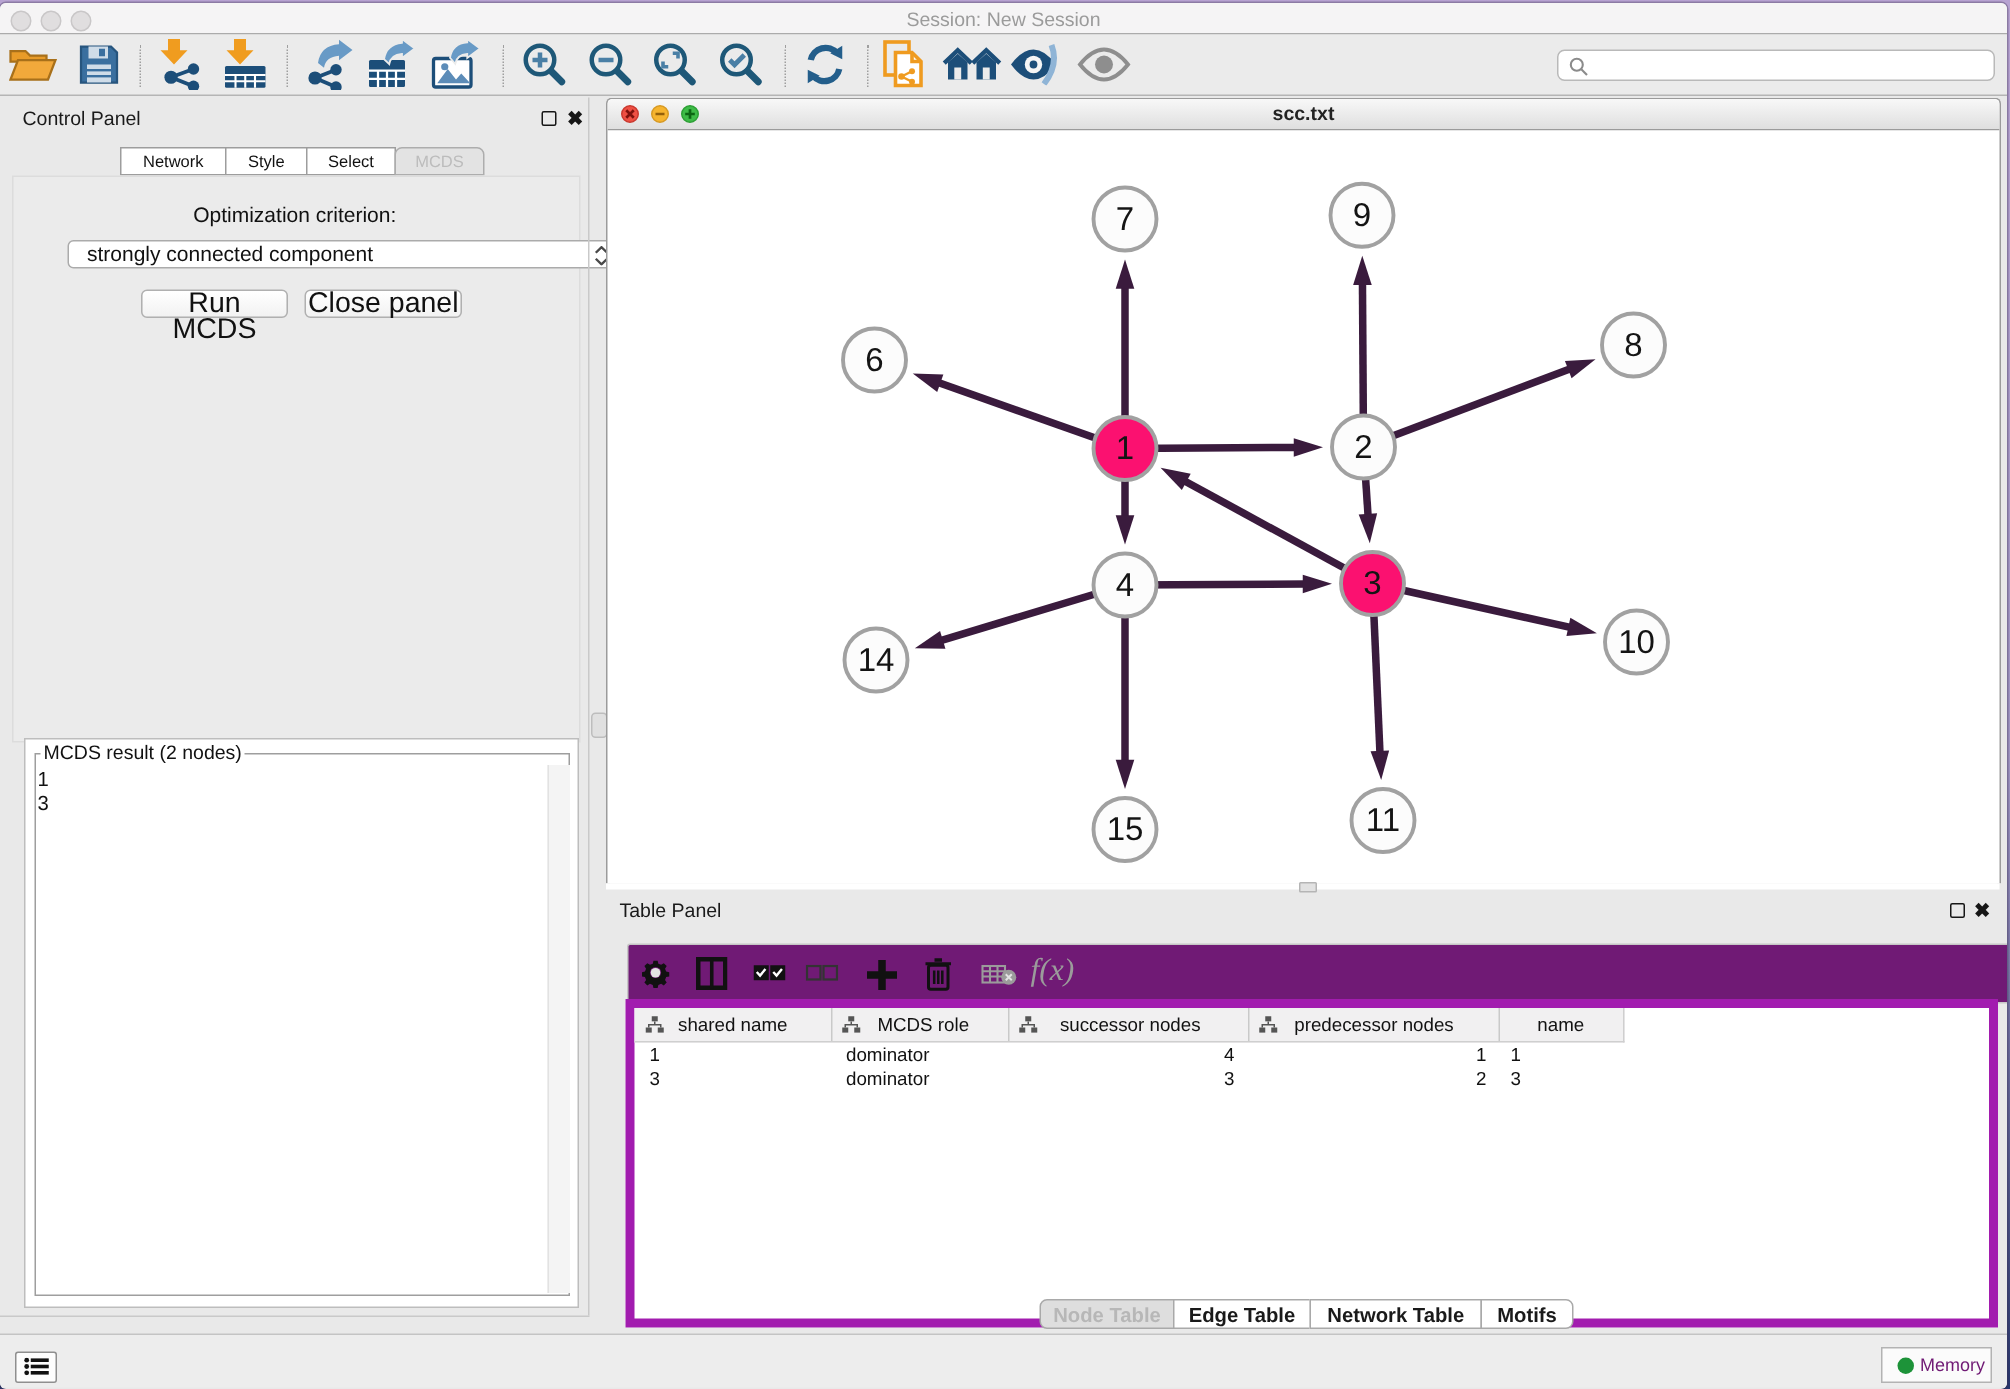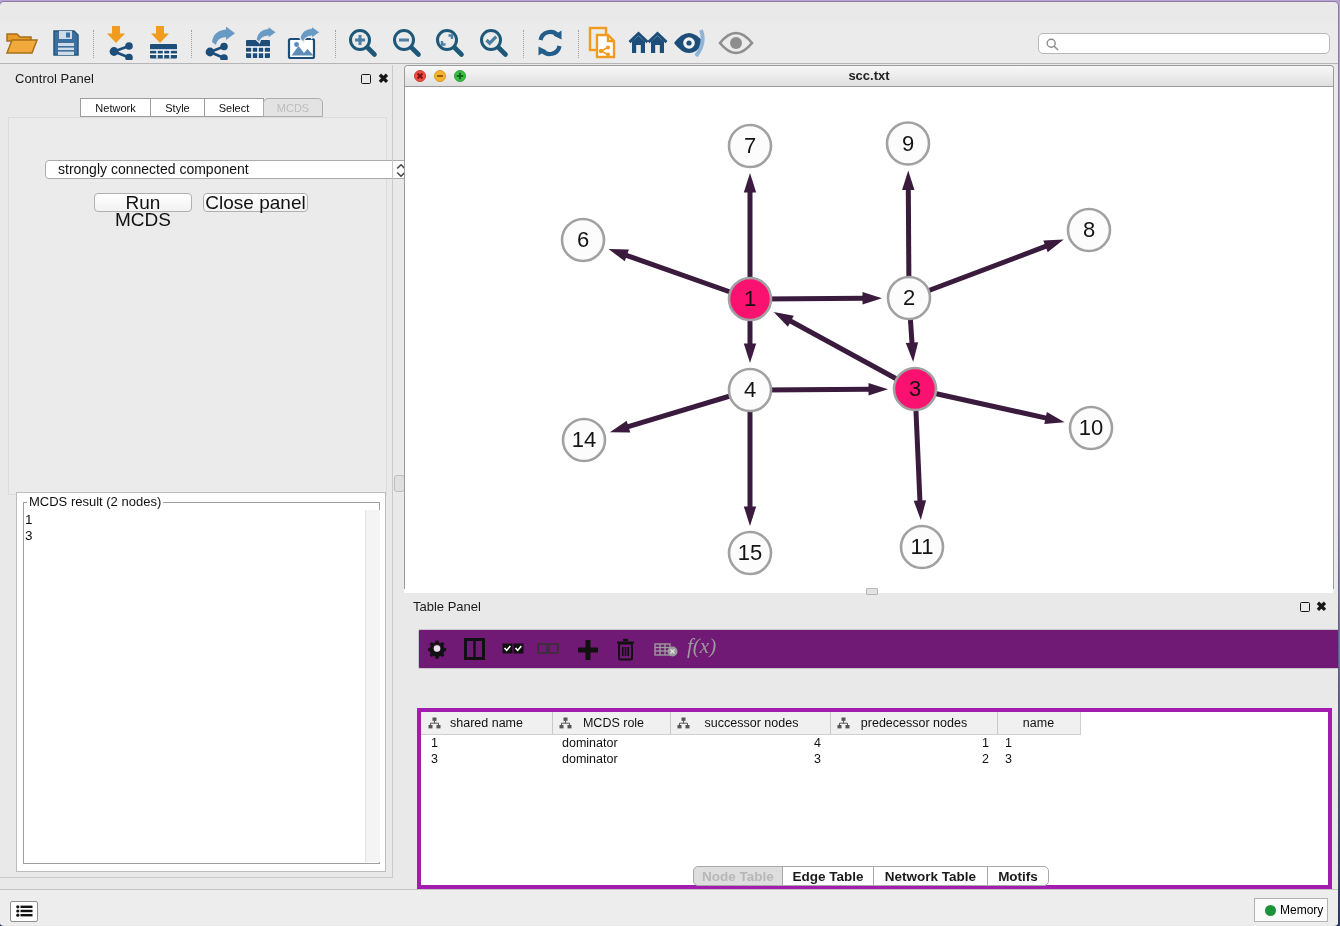--- a/index.html
+++ b/index.html
@@ -37,35 +37,41 @@
   border-radius:4px;text-align:center;font-size:19px;color:#111;}
 
 #netwin{position:absolute;left:404px;top:0px;width:930px;height:524px;
   border:1px solid #9b9b9b;border-bottom:none;border-radius:4px 4px 0 0;box-sizing:border-box;background:#fff;}
 #nettitle{position:absolute;left:0;top:0;width:100%;height:20px;
   background:linear-gradient(#f8f8f8,#dfdfdf);border-bottom:1px solid #9b9b9b;border-radius:4px 4px 0 0;}
 .mac{position:absolute;top:4px;width:12px;height:12px;border-radius:50%;box-sizing:border-box;}
 
 #tbtoolbar{position:absolute;left:418px;top:564px;width:926px;height:40px;
   background:#701a75;border:1px solid #c6c6c6;box-sizing:border-box;border-radius:2px;text-align:center;}
-#tablebox{position:absolute;left:417px;top:643px;width:915px;height:181px;
-  background:#fff;border:4px solid #a21caf;box-sizing:border-box;}
+#tablebox{position:absolute;left:417px;top:601px;width:915px;height:219px;
+  background:#fff;border:6px solid #a21caf;box-sizing:border-box;}
 #thead{position:absolute;left:0;top:0;width:659px;height:22px;background:#f1f0f1;
   border-bottom:1px solid #cfcfcf;border-right:1px solid #cfcfcf;}
 .th{position:absolute;top:0;height:22px;line-height:22px;font-size:12.5px;color:#111;text-align:center;}
 .thsep{position:absolute;top:0;height:22px;width:0;border-left:1px solid #c9c9c9;}
 .td{position:absolute;font-size:12.5px;color:#111;height:16px;line-height:16px;}
 .btab{position:absolute;top:0;height:20px;line-height:20px;background:#fff;border:1px solid #a9a9a9;
   box-sizing:border-box;text-align:center;font-size:13.5px;font-weight:bold;color:#1a1a1a;}
 
 #statusbar{left:0;top:887px;width:100%;height:35px;background:#ededed;border-top:1px solid #c4c4c4;}
 </style>
 </head>
 <body>
 <div id="win">
+  <div class="abs" id="titlebar">
+    <div class="tl" style="left:7px;"></div>
+    <div class="tl" style="left:27px;"></div>
+    <div class="tl" style="left:47px;"></div>
+    <div id="title">Session: New Session</div>
+  </div>
   <div class="abs" id="toolbar">
     <svg class="ticon" style="left:21px" width="34" height="30" viewBox="0 0 34 30">
       <path d="M3 6 h10 l3 3 h11 v4 h-24 z" fill="#e89b28" stroke="#a8701a" stroke-width="1.5"></path>
       <path d="M3 25 L8 12 h25 L28 25 z" fill="#f2a93b" stroke="#a8701a" stroke-width="1.5"></path>
     </svg>
     <svg class="ticon" style="left:66px" width="30" height="30" viewBox="0 0 30 30">
       <path d="M3 3 h20 l4 4 v20 h-24 z" fill="#3a6f9f" stroke="#27557e" stroke-width="1.5"></path>
       <rect x="8" y="3" width="13" height="8" fill="#cfdce8"></rect>
       <rect x="15" y="4.5" width="4" height="5" fill="#3a6f9f"></rect>
       <rect x="7" y="15" width="16" height="12" fill="#cfdce8"></rect>
@@ -199,20 +205,21 @@
     <div class="abs panehead" style="left:15px;top:6px;height:16px;line-height:16px;">Control Panel</div>
     <div class="floatbtn" style="left:361px;top:9px;"></div>
     <div class="closex" style="left:378px;top:8px;">✖</div>
     <div class="abs" id="ctab-row" style="left:0;top:33px;width:392px;height:19px;">
       <div class="tab" style="left:80px;width:71px;">Network</div>
       <div class="tab" style="left:150px;width:55px;">Style</div>
       <div class="tab" style="left:204px;width:60px;">Select</div>
       <div class="tab" style="left:263px;width:60px;background:#e3e3e3;color:#bcbcbc;border-color:#adadad;border-radius:5px 5px 0 0;">MCDS</div>
     </div>
     <div id="mcds-content"></div>
+    <div class="abs" style="left:8px;top:70px;width:377px;text-align:center;font-size:14px;color:#111;">Optimization criterion:</div>
     <div class="abs" style="left:45px;top:95px;width:368px;height:19px;background:#fff;border:1px solid #ababab;border-radius:4px;box-sizing:border-box;">
       <div style="position:absolute;left:12px;top:0;height:17px;line-height:17px;font-size:14px;color:#111;">strongly connected component</div>
       <svg style="position:absolute;right:6px;top:2.5px" width="10" height="13" viewBox="0 0 10 13">
         <path d="M1.2 4.5 L5 0.8 L8.8 4.5" fill="none" stroke="#4a4a4a" stroke-width="1.6"></path>
         <path d="M1.2 8.5 L5 12.2 L8.8 8.5" fill="none" stroke="#4a4a4a" stroke-width="1.6"></path>
       </svg>
     </div>
     <div class="btn" style="left:94px;top:128px;width:96px;height:17px;line-height:17px;">Run MCDS</div>
     <div class="btn" style="left:203px;top:128px;width:103px;height:17px;line-height:17px;">Close panel</div>
     <div class="abs" style="left:16px;top:427px;width:370px;height:380px;background:#fff;border:1px solid #bdbdbd;box-sizing:border-box;">
@@ -418,16 +425,16 @@
             <circle cx="1.8" cy="6" r="1.6"></circle>
             <circle cx="1.8" cy="10.2" r="1.6"></circle>
         <rect x="4.5" y="0.6" width="12" height="2.4"></rect>
             <rect x="4.5" y="4.8" width="12" height="2.4"></rect>
             <rect x="4.5" y="9" width="12" height="2.4"></rect>
           </g>
       </svg>
     </div>
     <div class="abs" style="left:1254px;top:8px;width:74px;height:24px;background:#fbfbfb;border:1px solid #b3b3b3;box-sizing:border-box;">
       <div style="position:absolute;left:10px;top:6px;width:11px;height:11px;border-radius:50%;background:#1d9339;"></div>
-      <div style="position:absolute;left:25px;top:0;height:22px;line-height:22px;font-size:12px;color:#000000;">Memory</div>
+      <div style="position:absolute;left:25px;top:0;height:22px;line-height:22px;font-size:12px;color:#701a75;">Memory</div>
     </div>
   </div>
 </div>
 
 </body></html>

